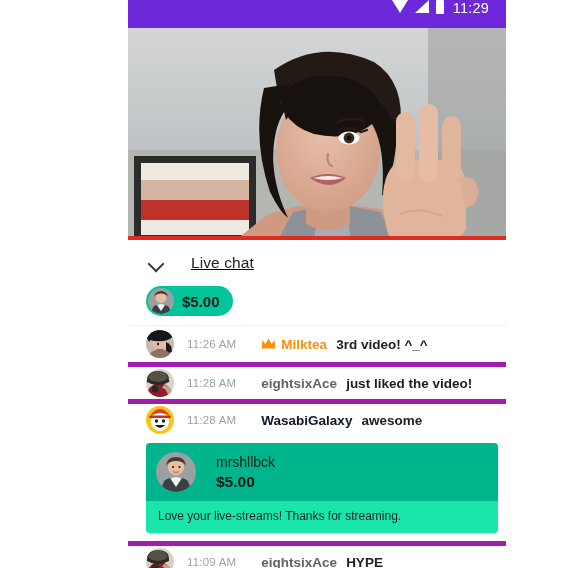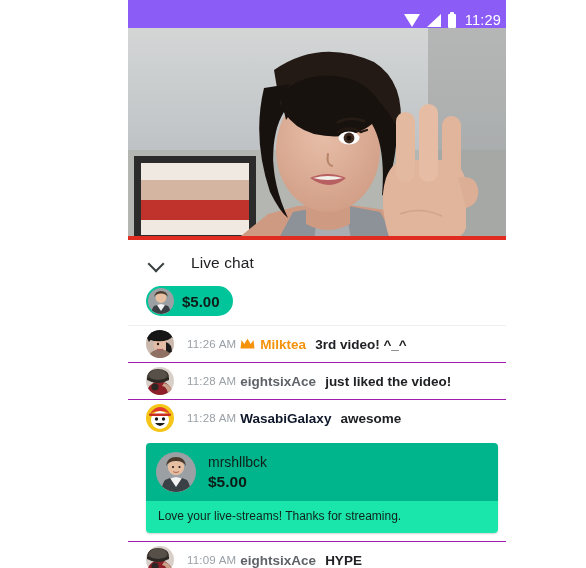--- a/index.html
+++ b/index.html
@@ -20,25 +20,25 @@
     top: 0;
     width: 378px;
     height: 568px;
     background: #ffffff;
     overflow: hidden;
   }
 
   
   .statusbar {
     height: 28px;
-    background: #8b5cf6;
+    background: #6d28d9;
     display: flex;
-    align-items: flex-end;
+    align-items: flex-start;
     justify-content: flex-end;
-    padding-right: 5px;
+    padding-right: 17px;
     box-sizing: border-box;
   }
   .statusbar .icons { display: flex; align-items: center; gap: 7px; }
   .sb-clock {
     color: #ffffff;
     font-size: 14.5px;
     letter-spacing: 0.2px;
     margin-left: 9px;
     font-family: "Liberation Sans", sans-serif;
   }
@@ -86,20 +86,21 @@
     background: #e02b20;
   }
 
   
   .chat-header {
     display: flex;
     align-items: center;
     height: 40px;
     padding: 0 0 0 20px;
     margin-top: 3px;
+    text-decoration: underline;
   }
   .chevron {
     width: 18px; height: 18px;
     position: relative;
     flex: 0 0 auto;
   }
   .chevron::before {
     content:"";
     position:absolute;
     left:2px; top:4px;
@@ -137,36 +138,36 @@
     flex: 0 0 auto;
   }
   .pill .av svg { display:block; width:100%; height:100%; }
 
   
   .msg {
     display: flex;
     align-items: center;
     min-height: 37px;
     padding: 1px 8px 1px 18px;
-    border-top: 1px solid #a21caf;
+    border-top: 5px solid #a21caf;
     box-sizing: border-box;
   }
   .msg.first { border-top: 1px solid #efefef; }
   .avatar {
     width: 28px; height: 28px;
     border-radius: 50%;
     overflow: hidden;
     flex: 0 0 auto;
     margin-right: 13px;
   }
   .avatar svg { display:block; width:100%; height:100%; }
   .time {
     font-size: 11.5px;
     color: #9aa0a6;
-    margin-right: 4px;
+    margin-right: 25px;
     white-space: nowrap;
     letter-spacing: 0.2px;
   }
   .crown {
     width: 15px; height: 12px;
     margin-right: 5px;
     flex: 0 0 auto;
   }
   .crown svg { display:block; width:100%; height:100%; }
   .author {
@@ -188,20 +189,21 @@
   .superchat {
     margin: 7px 8px 8px 18px;
     border-radius: 4px;
     overflow: hidden;
     box-shadow: 0 1px 2px rgba(0,0,0,0.18);
   }
   .sc-head {
     display: flex;
     align-items: center;
     padding: 9px 12px 9px 10px;
+    gap: 8px;
   }
   .sc-av {
     width: 40px; height: 40px;
     border-radius: 50%;
     overflow: hidden;
     flex: 0 0 auto;
     margin-right: 12px;
   }
   .sc-av svg { display:block; width:100%; height:100%; }
   .sc-meta { display:flex; flex-direction: column; justify-content:center; }

